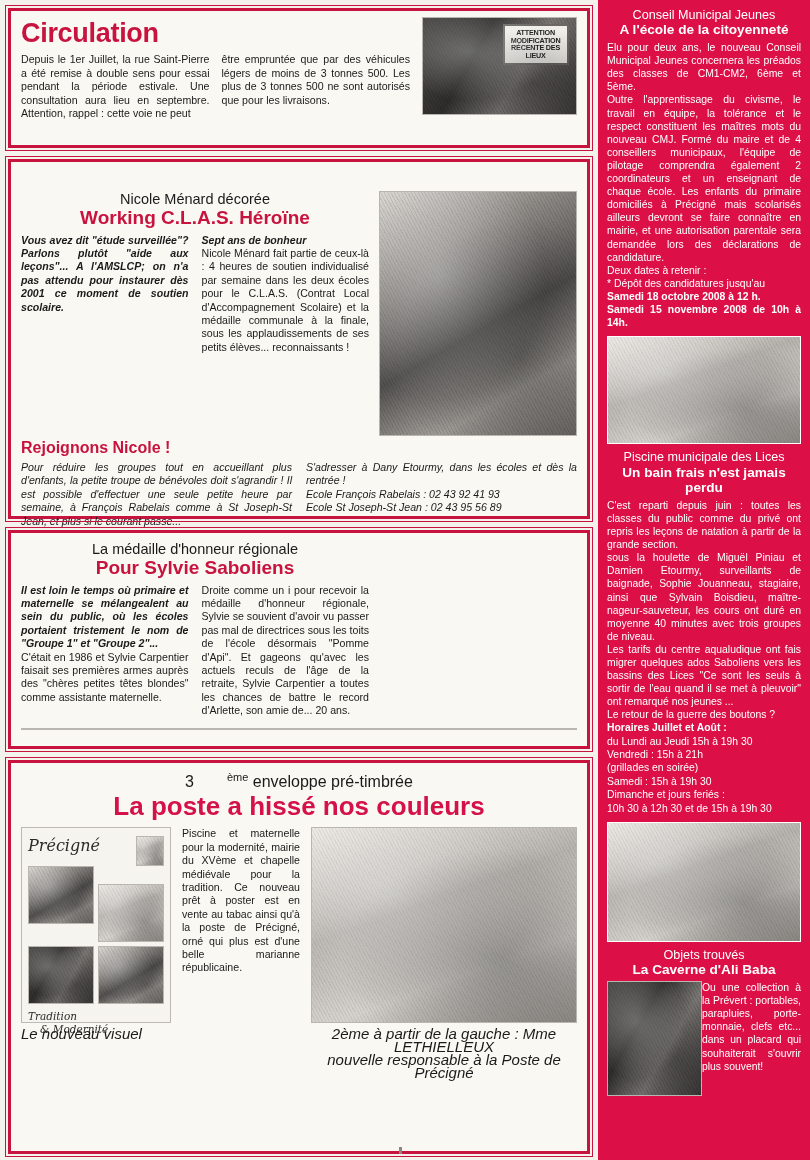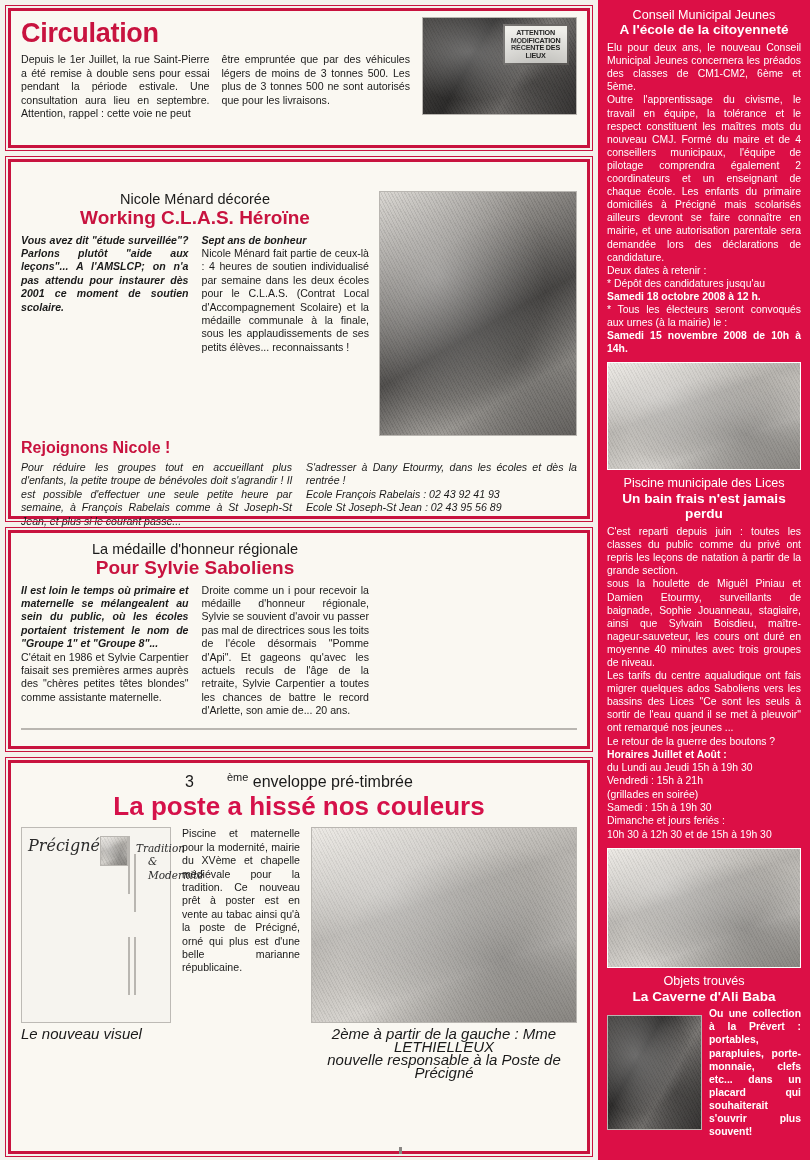--- a/index.html
+++ b/index.html
@@ -103,21 +103,21 @@
   .photo.light {
     background:
       repeating-linear-gradient(62deg, rgba(0,0,0,0.07) 0 1px, transparent 1px 3px),
       linear-gradient(160deg,#ece9e4 0%,#b6b3ae 40%,#d6d3ce 70%,#97948f 100%);
   }
 
   
   .visual-card {
     background:#f6f4ef; border:1px solid #bdbab5;
     padding:8px 6px 6px 6px;
-    display:flex; flex-direction:row;
+    display:flex; flex-direction:column;
   }
   .visual-title {
     font-family:"DejaVu Serif", serif;
     font-style:italic; font-size:16px; color:#2a2a2a;
     margin-bottom:4px;
   }
   .visual-grid { display:grid; grid-template-columns:1fr 1fr; gap:4px; }
   .visual-grid .photo { height:58px; }
   .visual-foot {
     font-family:"DejaVu Serif", serif;
@@ -157,21 +157,21 @@
     font-size:10.4px; line-height:13.1px; text-align:justify; color:#fff;
   }
   p.side.b { font-weight:bold; }
   .side-photo {
     border:1px solid #ffffff;
     margin:7px 0 6px 0;
   }
   .side-block { margin-bottom:4px; }
   .sp-list { font-size:10.4px; line-height:13.4px; }
   .sp-list div { white-space:nowrap; }
-  .ali-wrap { display:flex; gap:7px; align-items:center;font-weight:bold; }
+  .ali-wrap { display:flex; align-items:flex-start; }
   .ali-wrap .photo { width:95px; height:115px; flex:none; }
   .ali-wrap p { flex:1; }
 
   .dot-mark {
     position:absolute; left:399px; bottom:6px;
     width:3px; height:7px; background:#8a8784;
   }
 </style>
 </head>
 <body>
@@ -230,21 +230,21 @@
       </div>
     </div>
 
     <div class="article-box" style="height:219px;">
       <div style="display:flex; gap:10px;flex-direction:column;">
         <div style="width:348px; flex:none;">
           <div class="kicker">La médaille d'honneur régionale</div>
           <div class="hl-mid">Pour Sylvie Saboliens</div>
           <div class="cols2">
             <div>
-              <p class="body it">Il est loin le temps où primaire et maternelle se mélangealent au sein du public, où les écoles portaient tristement le nom de "Groupe 1" et "Groupe 8"...</p>
+              <p class="body it">Il est loin le temps où primaire et maternelle se mélangealent au sein du public, où les écoles portaient tristement le nom de "Groupe 1" et "Groupe 2"...</p>
               <p class="body">C'était en 1986 et Sylvie Carpentier faisait ses premières armes auprès des "chères petites têtes blondes" comme assistante maternelle.</p>
             </div>
             <div>
               <p class="body">Droite comme un i pour recevoir la médaille d'honneur régionale, Sylvie se souvient d'avoir vu passer pas mal de directrices sous les toits de l'école désormais "Pomme d'Api". Et gageons qu'avec les actuels reculs de l'âge de la retraite, Sylvie Carpentier a toutes les chances de battre le record d'Arlette, son amie de... 20 ans.</p>
             </div>
           </div>
         </div>
         <div class="photo dark" style="flex:1; height:196px;"></div>
       </div>
     </div>
@@ -297,21 +297,20 @@
   <div class="side-col">
 
     <div class="side-block">
       <div class="side-kicker">Conseil Municipal Jeunes</div>
       <div class="side-title">A l'école de la citoyenneté</div>
       <p class="side">Elu pour deux ans, le nouveau Conseil Municipal Jeunes concernera les préados des classes de CM1-CM2, 6ème et 5ème.</p>
       <p class="side">Outre l'apprentissage du civisme, le travail en équipe, la tolérance et le respect constituent les maîtres mots du nouveau CMJ. Formé du maire et de 4 conseillers municipaux, l'équipe de pilotage comprendra également 2 coordinateurs et un enseignant de chaque école. Les enfants du primaire domiciliés à Précigné mais scolarisés ailleurs devront se faire connaître en mairie, et une autorisation parentale sera demandée lors des déclarations de candidature.</p>
       <p class="side">Deux dates à retenir :</p>
       <p class="side">* Dépôt des candidatures jusqu'au</p>
       <p class="side b">Samedi 18 octobre 2008 à 12 h.</p>
-      <p class="side">* Tous les électeurs seront convoqués aux urnes (à la mairie) le :</p>
       <p class="side b">Samedi 15 novembre 2008 de 10h à 14h.</p>
       <div class="photo side-photo light" style="height:108px;"></div>
     </div>
 
     <div class="side-block">
       <div class="side-kicker">Piscine municipale des Lices</div>
       <div class="side-title">Un bain frais n'est jamais perdu</div>
       <p class="side">C'est reparti depuis juin : toutes les classes du public comme du privé ont repris les leçons de natation à partir de la grande section.</p>
       <p class="side">sous la houlette de Miguël Piniau et Damien Etourmy, surveillants de baignade, Sophie Jouanneau, stagiaire, ainsi que Sylvain Boisdieu, maître-nageur-sauveteur, les cours ont duré en moyenne 40 minutes avec trois groupes de niveau.</p>
       <p class="side">Les tarifs du centre aqualudique ont fais migrer quelques ados Saboliens vers les bassins des Lices "Ce sont les seuls à sortir de l'eau quand il se met à pleuvoir" ont remarqué nos jeunes ...</p>

